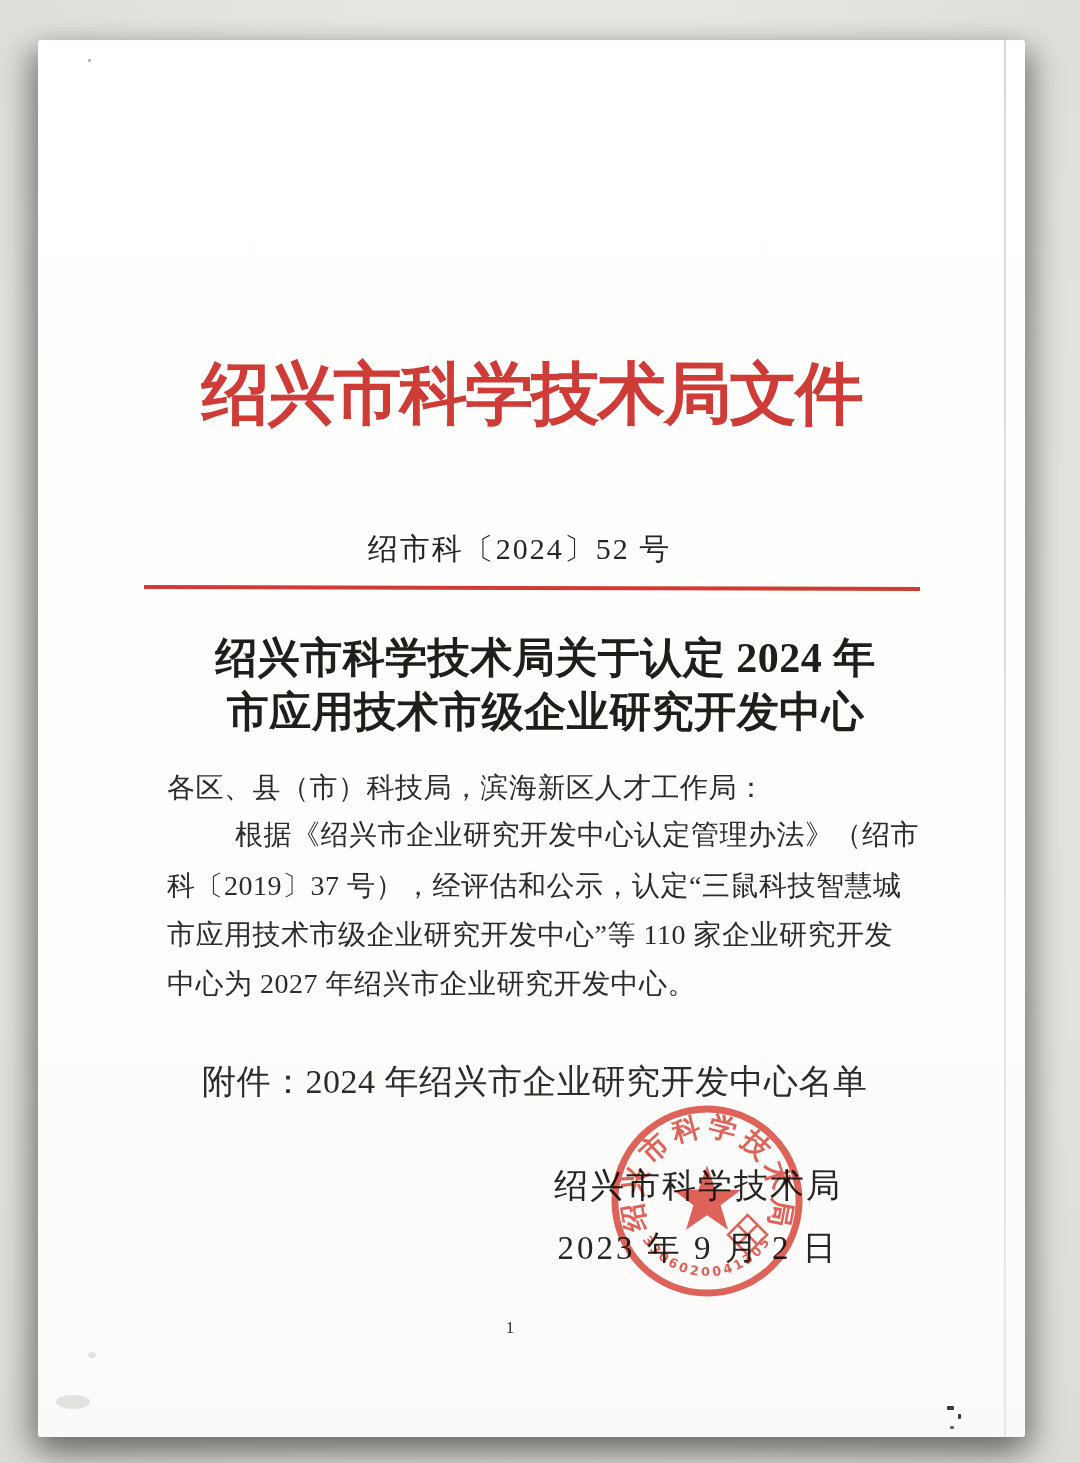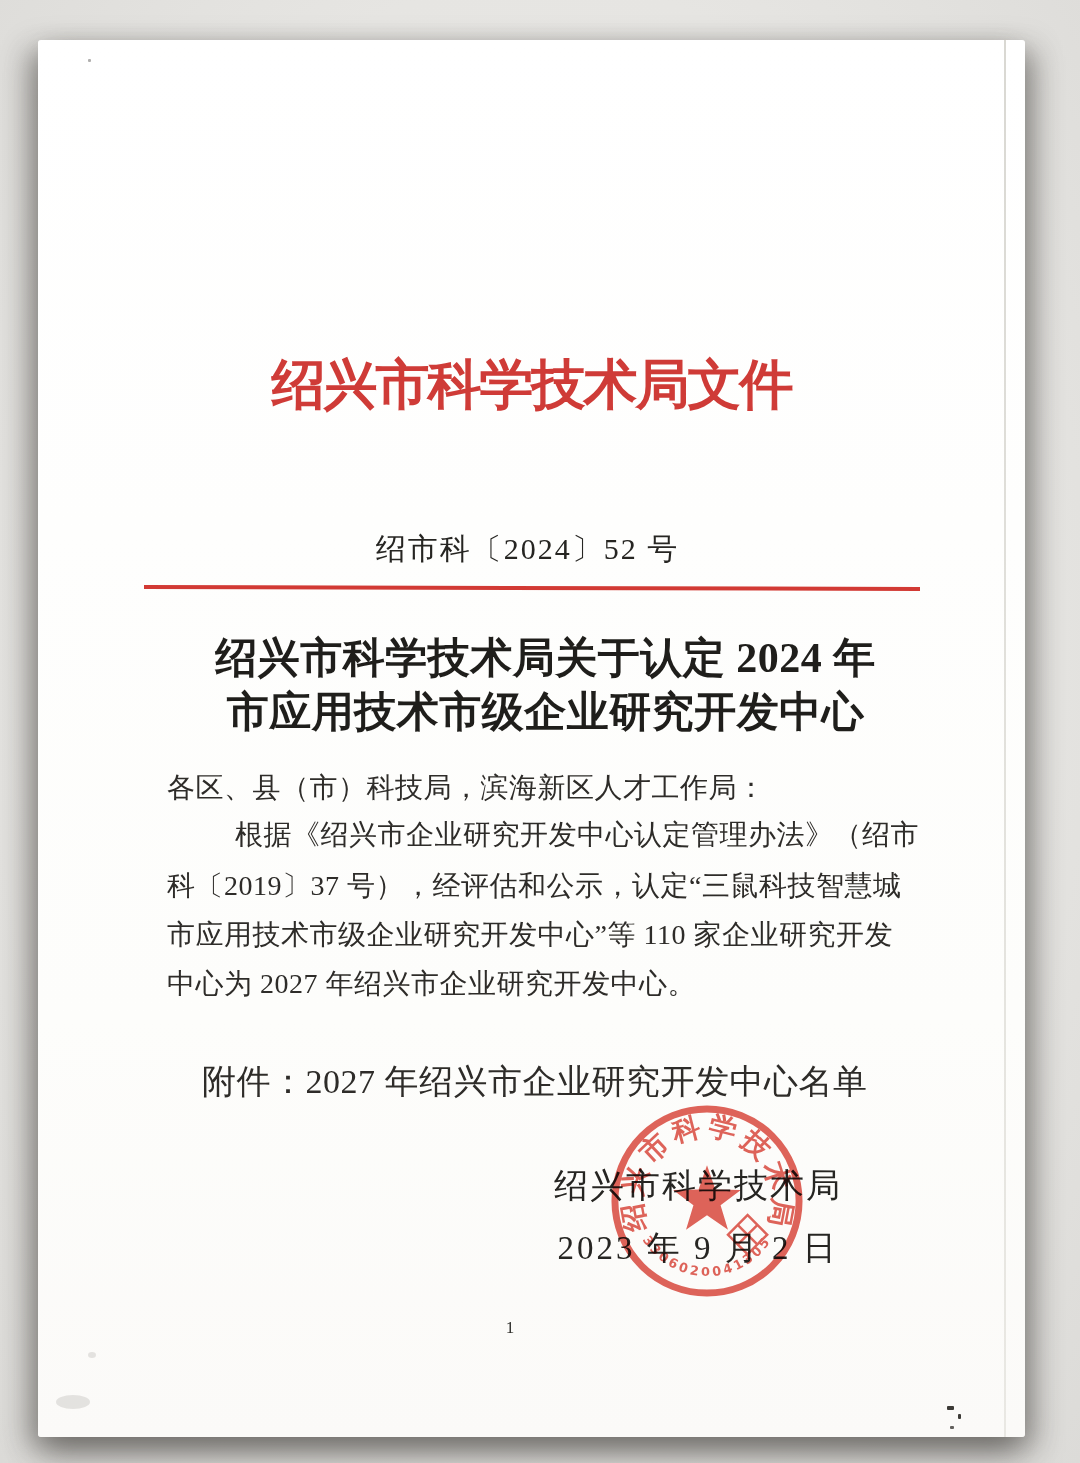--- a/index.html
+++ b/index.html
@@ -28,26 +28,26 @@
     width: 987px; height: 1397px;
     background: linear-gradient(180deg, #ffffff 0%, #fdfdfb 70%, #fbfaf8 100%);
     border-radius: 3px;
     box-shadow: 0 16px 34px rgba(72,70,66,0.50),
                 -12px 10px 26px rgba(72,70,66,0.30),
                 12px 10px 26px rgba(72,70,66,0.28);
   }
   .doc-header {
     position: absolute; top: 312px; left: 0; width: 100%;
     text-align: center;
-    font-size: 54px; font-weight: bold; letter-spacing: -2px;
+    font-size: 68px; font-weight: bold; letter-spacing: -2px;
     color: var(--header-red, #cf3b37);
     line-height: 1.25;
   }
   .doc-number {
-    position: absolute; top: 489px; left: 8px; width: 100%;
+    position: absolute; top: 489px; left: 0; width: 100%;
     text-align: center; transform: translateX(-12px);
     font-size: 30px; color: #262522; letter-spacing: 2px;
   }
   .red-rule {
     position: absolute; top: 546px; left: 106px;
     width: 776px; height: 4px;
     background: var(--rule-red, #d23a34);
     transform: rotate(0.15deg);
   }
   .doc-title {
@@ -131,21 +131,21 @@
     </div>
 
     <div class="body-text">
       <div class="body-line">各区、县（市）科技局，滨海新区人才工作局：</div>
       <div class="body-line indent">根据《绍兴市企业研究开发中心认定管理办法》（绍市</div>
       <div class="body-line">科〔2019〕37 号），经评估和公示，认定“三鼠科技智慧城</div>
       <div class="body-line">市应用技术市级企业研究开发中心”等 110 家企业研究开发</div>
       <div class="body-line">中心为 2027 年绍兴市企业研究开发中心。</div>
     </div>
 
-    <div class="attachment-line">附件：2027 年绍兴市企业研究开发中心名单</div>
+    <div class="attachment-line">附件：2024 年绍兴市企业研究开发中心名单</div>
 
     <div class="signature-block">
       <div class="signer-name">绍兴市科学技术局</div>
       <div class="sign-date">2023 年 9 月 2 日</div>
     </div>
 
     <svg class="seal" viewBox="0 0 200 200">
       <circle class="ring" cx="100" cy="100" r="93"></circle>
       <defs>
         <path id="sealArcTop" d="M 36.2 117.1 A 66 66 0 1 1 163.8 117.1" fill="none"></path>

